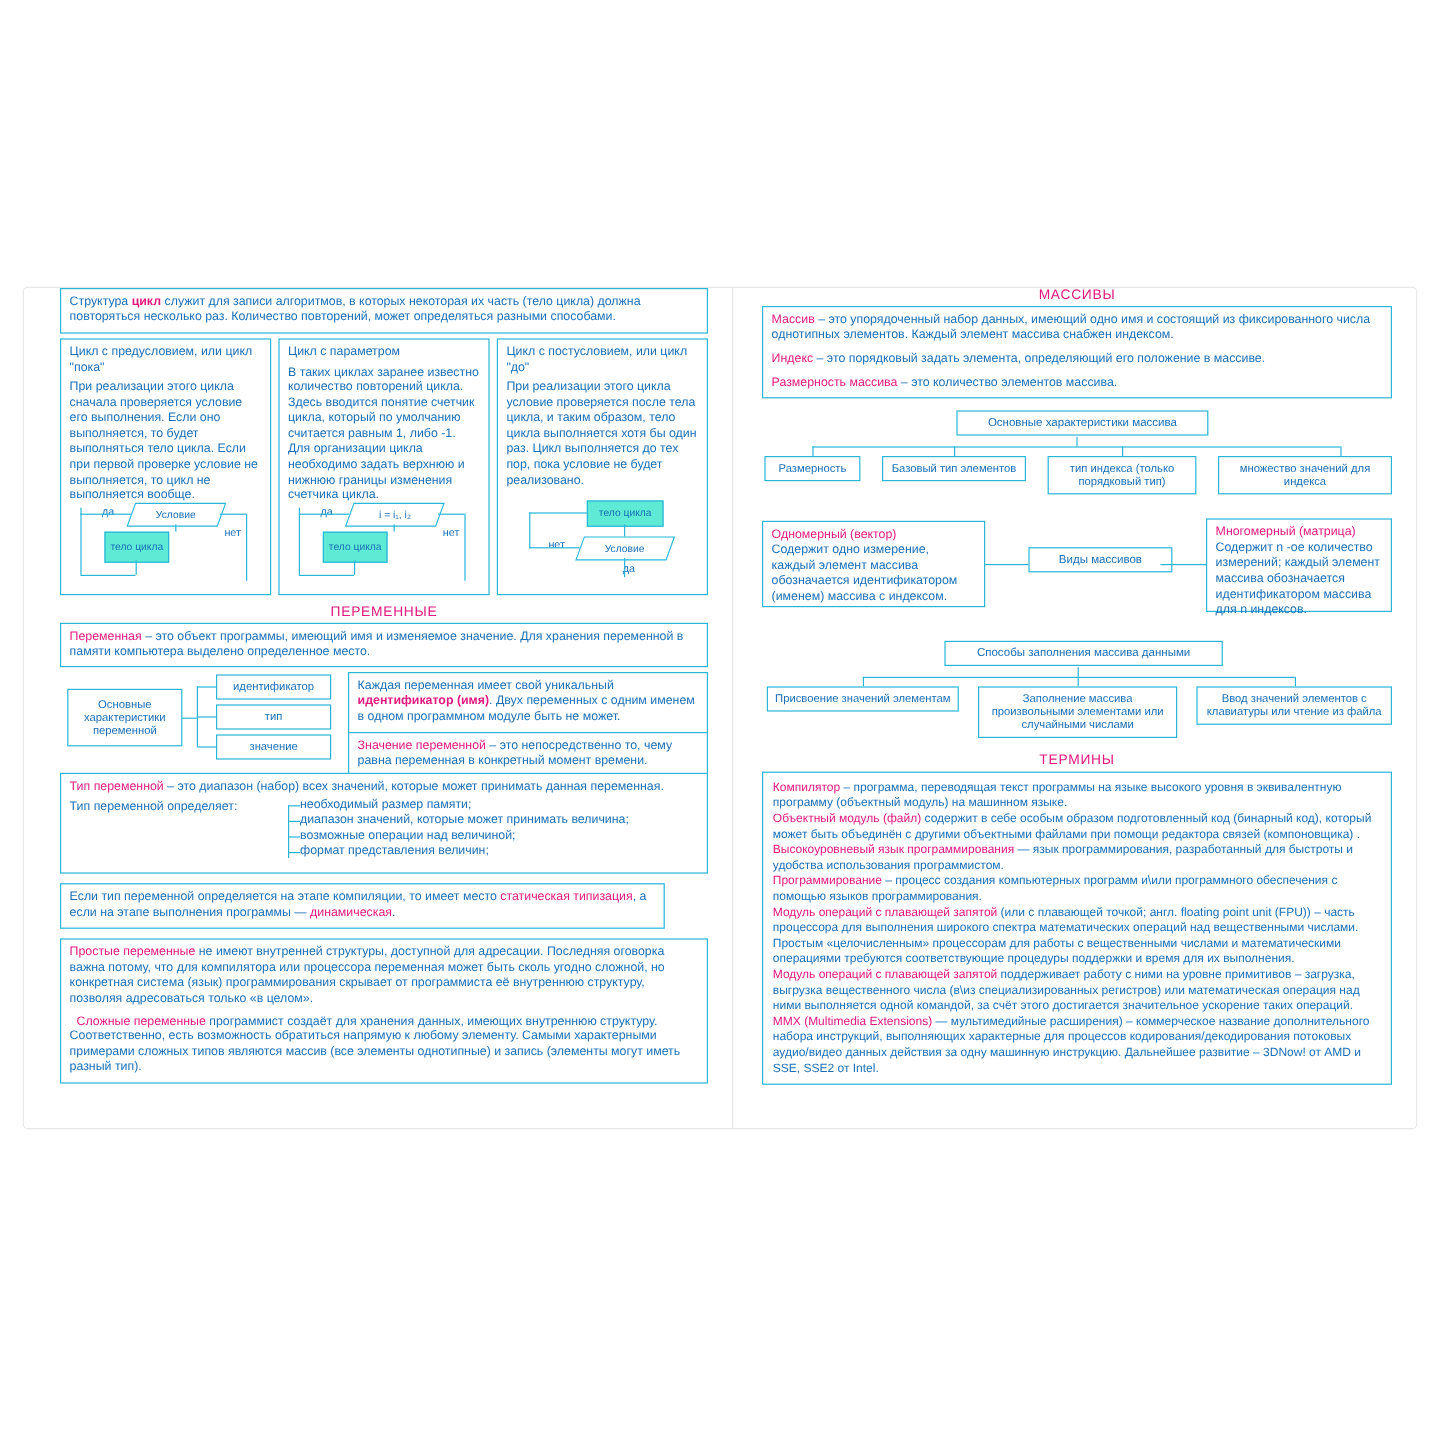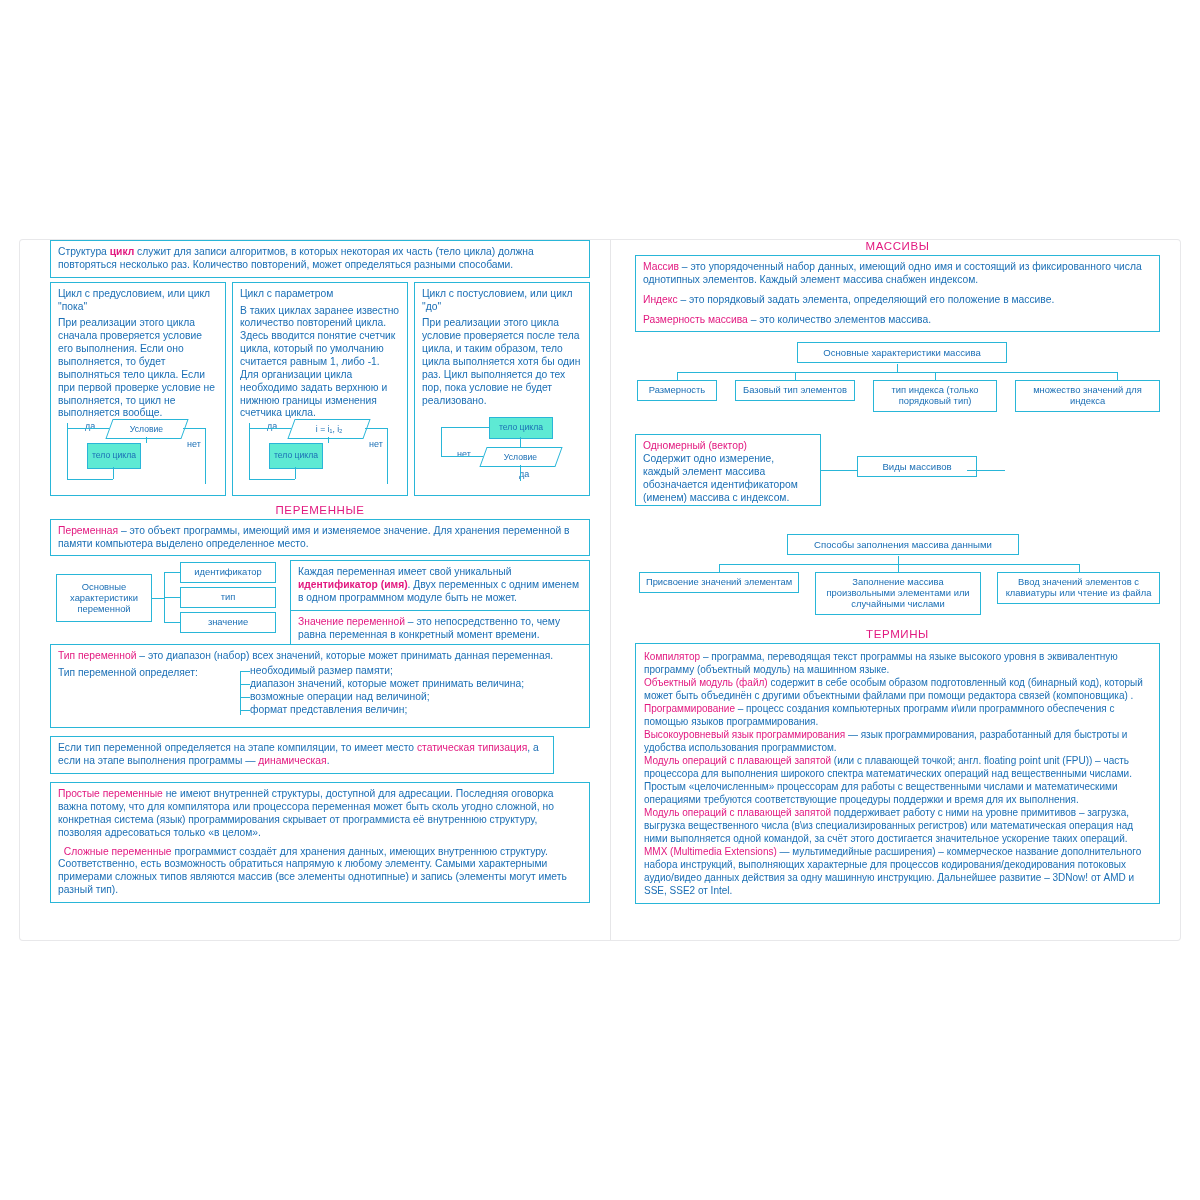--- a/index.html
+++ b/index.html
@@ -208,41 +208,45 @@
     </div>
 
     <div style="position:relative;height:74px;margin-top:36px;width:525px;">
       <div class="box" style="position:absolute;left:0;top:0;width:186px;height:72px;">
         <div class="pink">Одномерный (вектор)</div>
         <div>Содержит одно измерение, каждый элемент массива обозначается идентификатором (именем) массива с индексом.</div>
       </div>
       <div class="tcap" style="position:absolute;left:222px;top:22px;width:110px;">Виды массивов</div>
       <div class="ln hln" style="left:186px;top:36px;width:36px;"></div>
       <div class="ln hln" style="left:332px;top:36px;width:38px;"></div>
+      <div class="box" style="position:absolute;left:370px;top:-2px;width:155px;height:78px;">
+        <div class="pink">Многомерный (матрица)</div>
+        <div>Содержит n -ое количество измерений; каждый элемент массива обозначается идентификатором массива для n  индексов.</div>
+      </div>
     </div>
 
     <div style="position:relative;height:60px;margin-top:26px;width:525px;">
       <div class="tcap" style="position:absolute;left:152px;top:0;width:222px;">Способы заполнения массива данными</div>
       <div class="ln vln" style="left:263px;top:22px;height:8px;"></div>
       <div class="ln hln" style="left:84px;top:30px;width:360px;"></div>
       <div class="ln vln" style="left:84px;top:30px;height:8px;"></div>
       <div class="ln vln" style="left:263px;top:30px;height:8px;"></div>
       <div class="ln vln" style="left:444px;top:30px;height:8px;"></div>
       <div class="tnode" style="position:absolute;left:4px;top:38px;width:160px;">Присвоение значений элементам</div>
       <div class="tnode" style="position:absolute;left:180px;top:38px;width:166px;">Заполнение массива произвольными элементами или случайными числами</div>
       <div class="tnode" style="position:absolute;left:362px;top:38px;width:163px;">Ввод значений элементов с клавиатуры или чтение из файла</div>
     </div>
 
     <div class="sect-title" style="margin-top:34px;">ТЕРМИНЫ</div>
 
     <div class="termbox" style="width:525px;">
       <p><span class="pink">Компилятор</span> <span>– программа, переводящая текст программы на языке высокого уровня в эквивалентную программу (объектный модуль) на машинном языке.</span></p>
       <p><span class="pink">Объектный модуль (файл)</span> <span>содержит в себе особым образом подготовленный код (бинарный код), который может быть объединён с другими объектными файлами при помощи редактора связей (компоновщика) .</span></p>
+      <p><span class="pink">Высокоуровневый язык программирования</span> <span>— язык программирования, разработанный для быстроты и удобства использования программистом.</span></p>
       <p><span class="pink">Программирование</span> <span>– процесс  создания компьютерных программ и\или программного обеспечения с помощью языков программирования.</span></p>
-      <p><span class="pink">Высокоуровневый язык программирования</span> <span>— язык программирования, разработанный для быстроты и удобства использования программистом.</span></p>
       <p><span class="pink">Модуль операций с плавающей запятой</span> <span>(или с плавающей точкой; англ. floating point unit (FPU)) – часть процессора для выполнения широкого спектра математических операций над вещественными числами. Простым «целочисленным» процессорам для работы с вещественными числами и математическими операциями требуются соответствующие процедуры поддержки и время для их выполнения.</span></p>
       <p><span class="pink">Модуль операций с плавающей запятой</span> <span>поддерживает работу с ними на уровне примитивов – загрузка, выгрузка вещественного числа (в\из специализированных регистров) или математическая операция над ними выполняется одной командой, за счёт этого достигается значительное ускорение таких операций.</span></p>
       <p><span class="pink">MMX (Multimedia Extensions)</span> <span>— мультимедийные расширения) – коммерческое название дополнительного набора инструкций, выполняющих характерные для процессов кодирования/декодирования потоковых аудио/видео данных действия за одну машинную инструкцию. Дальнейшее развитие – 3DNow! от AMD и SSE, SSE2 от Intel.</span></p>
     </div>
 
   </div>
 </div>
 </div>
 
 </body></html>

